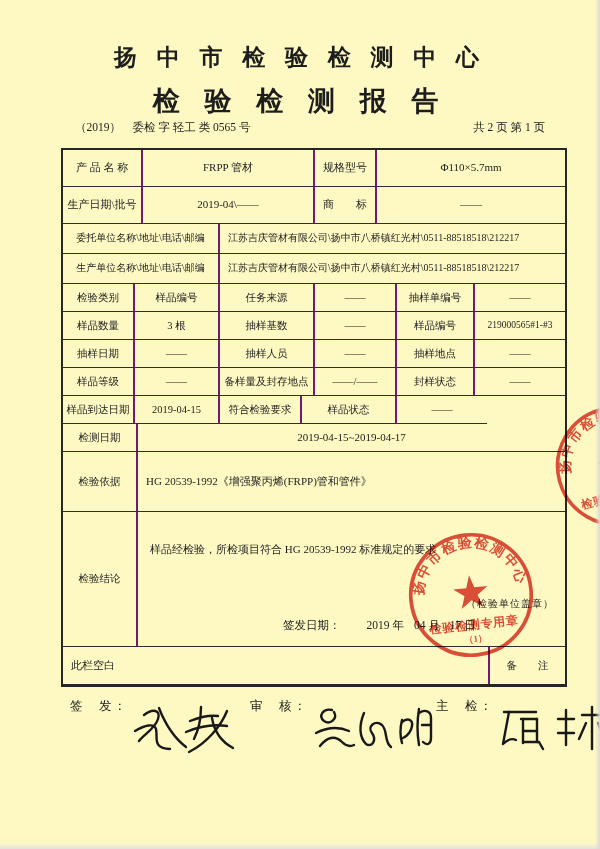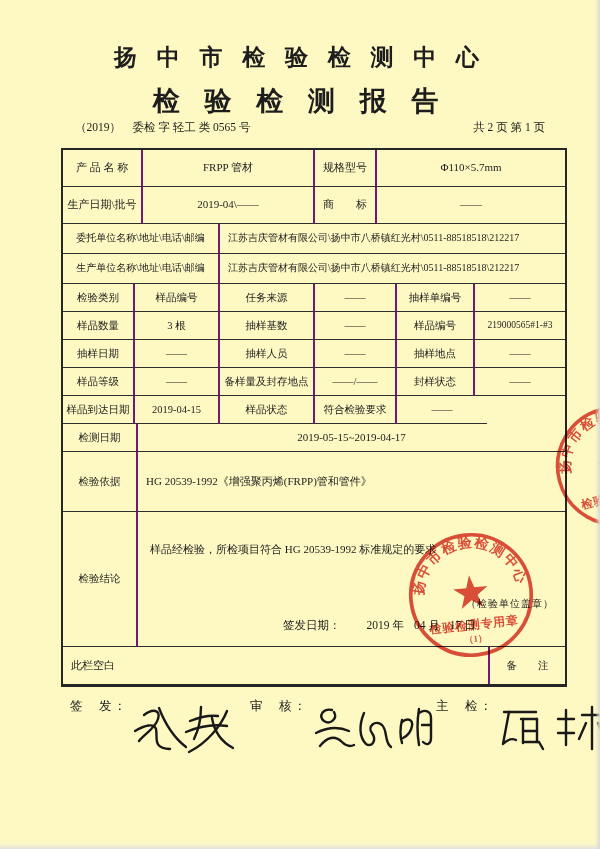--- a/index.html
+++ b/index.html
@@ -128,28 +128,28 @@
       <div class="cell h28 w85 fs105">——</div>
       <div class="cell h28 w95 fs105">备样量及封存地点</div>
       <div class="cell h28 w82 fs105">——/——</div>
       <div class="cell h28 w78 fs105">封样状态</div>
       <div class="cell h28 w90 fs105">——</div>
     </div>
 
     <div class="row">
       <div class="cell h28 w72 fs105">样品到达日期</div>
       <div class="cell h28 w85 fs105">2019-04-15</div>
+      <div class="cell h28 w82 fs105">符合检验要求</div>
       <div class="cell h28 w95 fs105">样品状态</div>
-      <div class="cell h28 w82 fs105">符合检验要求</div>
       <div class="cell h28 w90 fs105">——</div>
     </div>
 
     <div class="row">
       <div class="cell h28 w75 fs105">检测日期</div>
-      <div class="cell h28 w427">2019-05-15~2019-04-17</div>
+      <div class="cell h28 w427">2019-04-15~2019-04-17</div>
     </div>
 
     <div class="row">
       <div class="cell h60 w75 fs105">检验依据</div>
       <div class="cell h60 w427 left">HG 20539-1992《增强聚丙烯(FRPP)管和管件》</div>
     </div>
 
     <div class="row">
       <div class="cell h135 w75 fs105">检验结论</div>
       <div class="cell h135 w427 concl">

